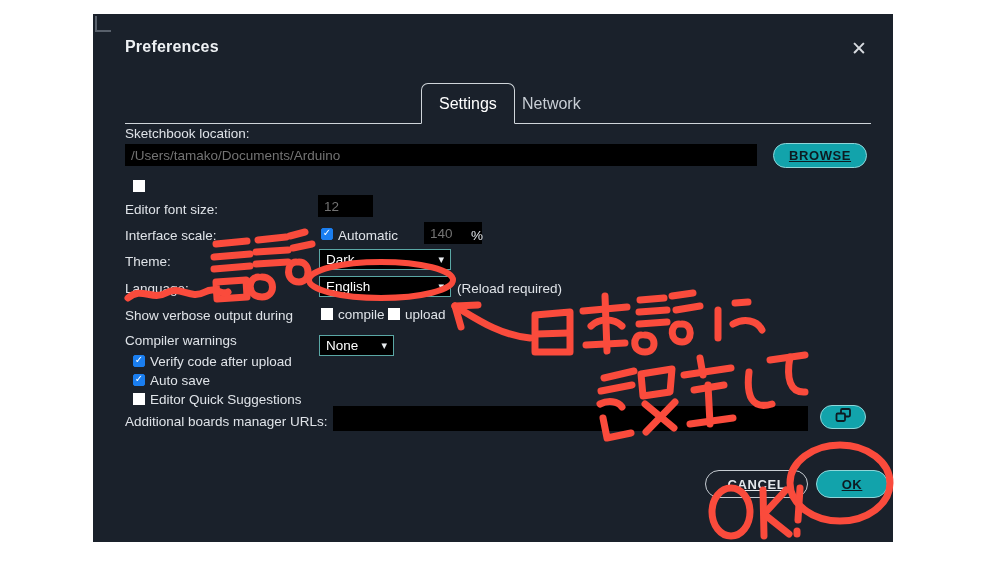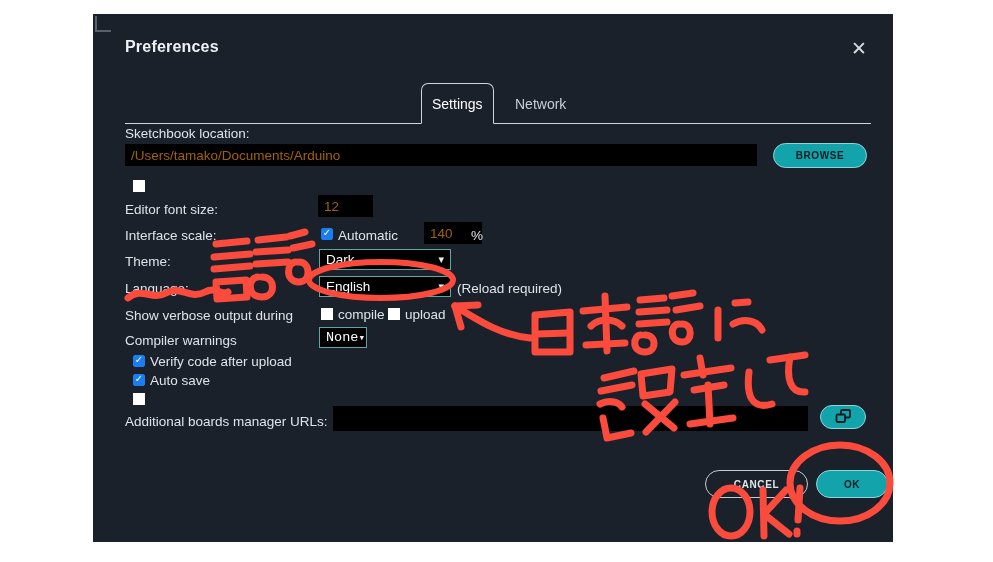--- a/index.html
+++ b/index.html
@@ -28,37 +28,37 @@
 
   
   #tabstrip{
     position:absolute; left:32px; top:68px; width:746px; height:42px;
   }
   #tabline{
     position:absolute; left:0; bottom:0; width:100%; height:1px;
     background:#cfd5da;
   }
   .tab{
-    position:absolute; bottom:0; height:41px; padding:0 10px;
+    position:absolute; bottom:0; height:41px; padding:0 17px;
     display:flex; align-items:center; justify-content:center;
-    font-size:14px; color:#c8ced5; cursor:pointer; box-sizing:border-box;
+    font-size:16px; color:#c8ced5; cursor:pointer; box-sizing:border-box;
   }
   .tab.active{
     color:#ffffff;
     border:1px solid #cfd5da; border-bottom:1px solid #1a212b;
     border-radius:7px 7px 0 0; background:#1a212b;
   }
   #tab-settings{ left:296px; }
   #tab-network{ left:380px; }
 
   
   .lbl{ position:absolute; font-size:13.5px; color:#dfe3e8; white-space:nowrap; }
   .blackfield{
     position:absolute; background:#000000; border:none;
-    color:#a16207; font-size:13.5px; font-family:inherit;
+    color:#737373; font-size:13.5px; font-family:inherit;
     padding:0 6px; box-sizing:border-box; display:flex; align-items:center;
   }
   .sel{
     position:absolute; background:#000000; border:1px solid #5aa7a5;
     color:#ffffff; font-size:13.5px; box-sizing:border-box;
     display:flex; align-items:center; padding:0 6px; cursor:pointer;
   }
   .sel .caret{ margin-left:auto; font-size:11px; color:#e8ecef; }
   .chk{
     position:absolute; width:12px; height:12px; box-sizing:border-box;
@@ -67,22 +67,22 @@
   .chk.off{ background:#ffffff; border:1px solid #ffffff; }
   .chk.on{
     background:#1a7ef0; border:1px solid #1a7ef0; border-radius:2px;
     color:#fff; font-size:10px; line-height:10px; text-align:center;
   }
   .chk.on:after{ content:"\2713"; display:block; transform:translateY(-1px); }
 
   
   .pill{
     position:absolute; display:flex; align-items:center; justify-content:center;
-    border-radius:999px; font-size:10px; font-weight:bold;
-    letter-spacing:.6px; cursor:pointer; box-sizing:border-box;
+    border-radius:999px; font-size:13px; font-weight:bold;
+    letter-spacing:.6px; cursor:pointer; box-sizing:border-box;text-decoration:underline;
   }
   .pill.teal{ background:#12a3ab; color:#0d1b22; border:1px solid #8fd6d9; }
   .pill.ghost{ background:transparent; color:#e3e7eb; border:1px solid #c6ccd2; }
 
   
   #annot{ position:absolute; left:0; top:0; width:993px; height:562px;
           pointer-events:none; }
 </style>
 </head>
 <body>
@@ -127,32 +127,33 @@
   </div>
   <div class="lbl" style="left:364px; top:267px;">(Reload required)</div>
 
   <div class="lbl" style="left:32px; top:294px;">Show verbose output during</div>
   <div class="chk off" style="left:228px; top:294px;"></div>
   <div class="lbl" style="left:245px; top:293px;text-align:right;">compile</div>
   <div class="chk off" style="left:295px; top:294px;"></div>
   <div class="lbl" style="left:312px; top:293px;">upload</div>
 
   <div class="lbl" style="left:32px; top:319px;">Compiler warnings</div>
-  <div class="sel" style="left:226px; top:313px; width:48px; height:21px;font-family:Liberation Mono, monospace;">
+  <div class="sel" style="left:226px; top:321px; width:75px; height:21px;">
     <span>None</span>
     <span class="caret">▾</span>
   </div>
 
   <div class="chk on" style="left:40px; top:341px;"></div>
   <div class="lbl" style="left:57px; top:340px;">Verify code after upload</div>
 
   <div class="chk on" style="left:40px; top:360px;"></div>
   <div class="lbl" style="left:57px; top:359px;">Auto save</div>
 
   <div class="chk off" style="left:40px; top:379px;"></div>
+  <div class="lbl" style="left:57px; top:378px;">Editor Quick Suggestions</div>
 
   <div class="lbl" style="left:32px; top:400px;">Additional boards manager URLs:</div>
   <div class="blackfield" style="left:240px; top:392px; width:475px; height:25px;"></div>
   <div class="pill teal" style="left:727px; top:391px; width:46px; height:24px;">
     <span>
       <svg width="17" height="15" viewBox="0 0 17 15">
         <rect x="6" y="1" width="9" height="7.5" rx="1.2" fill="none" stroke="#0d1b22" stroke-width="1.8"></rect>
         <rect x="1.5" y="5.5" width="8.5" height="7.5" rx="1.2" fill="#12a3ab" stroke="#0d1b22" stroke-width="1.8"></rect>
       </svg>
     </span>

